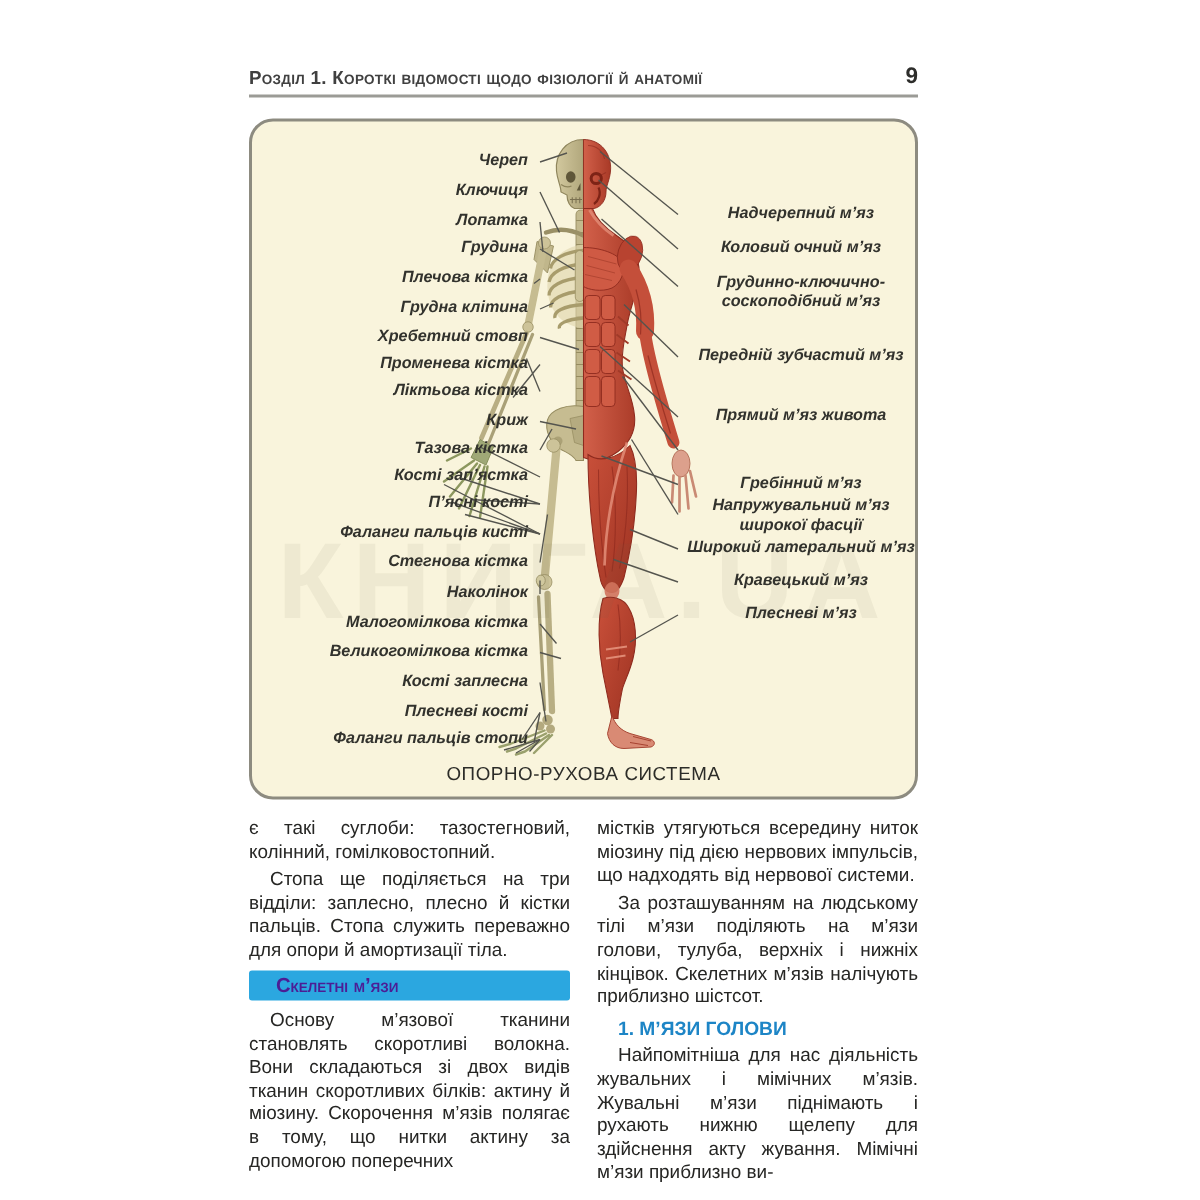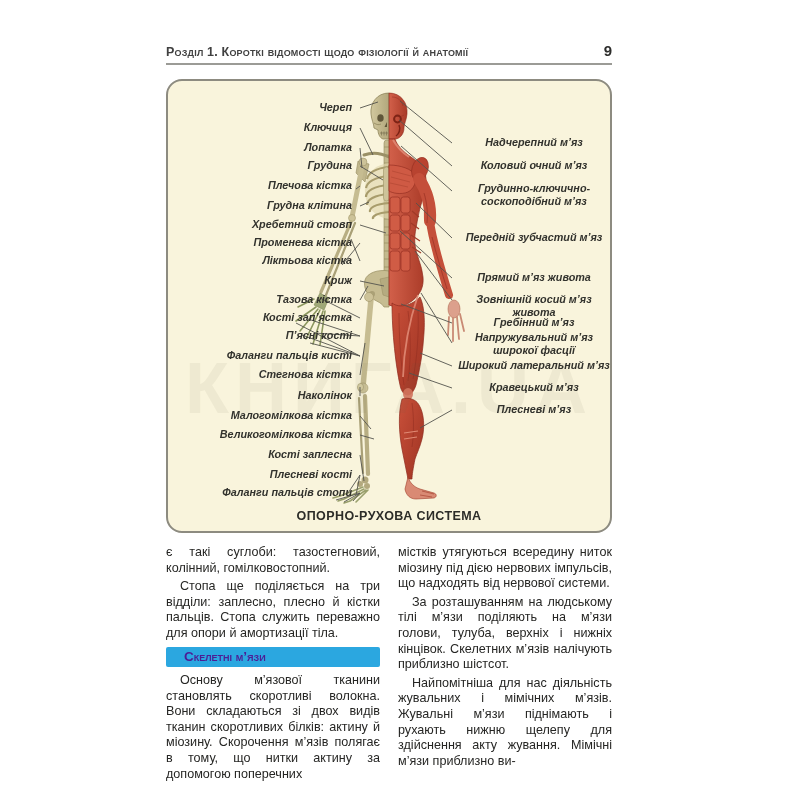--- a/index.html
+++ b/index.html
@@ -11,21 +11,21 @@
   .page-number{font-size:15px;font-weight:bold;color:#2d2d2b;}
 
   .figure-box{position:absolute;left:166px;top:79px;width:446px;height:454px;box-sizing:border-box;
     background:#f9f4dc;border:2px solid #8d8b80;border-radius:16px;overflow:hidden;}
   .figure-svg{position:absolute;left:0;top:0;width:442px;height:450px;}
 
   .lbl{position:absolute;font-size:10.8px;font-style:italic;font-weight:bold;color:#32322d;line-height:1.2;}
   .lbl-left{right:258px;text-align:right;white-space:nowrap;}
   .lbl-right{left:288px;width:156px;text-align:center;}
 
-  .caption{position:absolute;left:0;right:0;bottom:8px;text-align:center;font-weight:bold;font-size:12.5px;letter-spacing:.4px;color:#2c2c28;}
+  .caption{position:absolute;left:0;right:0;bottom:8px;text-align:center;font-weight:normal;font-size:12.5px;letter-spacing:.4px;color:#2c2c28;}
   .watermark{position:absolute;left:0;right:0;top:266px;text-align:center;font-size:72px;font-weight:bold;
     color:rgba(100,95,70,0.07);letter-spacing:6px;white-space:nowrap;pointer-events:none;}
 
   .columns{position:absolute;left:166px;top:545px;width:446px;display:flex;gap:18px;}
   .col{width:214px;font-size:12.6px;line-height:15.6px;text-align:justify;color:#262624;}
   .para{margin:0 0 3px 0;text-indent:14px;}
   .para.no-indent{text-indent:0;}
   .blue-bar{margin:5px 0 6px 0;background:#2ba7e0;color:#4c1d95;font-weight:bold;font-variant:small-caps;
     font-size:13.5px;line-height:1;padding:3px 0 4px 18px;border-radius:2px;}
   .blue-sub{margin:5px 0 3px 0;color:#1d85c6;font-weight:bold;font-size:12.8px;padding-left:14px;}
@@ -194,37 +194,37 @@
     <div class="lbl lbl-left" style="top:347px">Великогомілкова кістка</div>
     <div class="lbl lbl-left" style="top:367px">Кості заплесна</div>
     <div class="lbl lbl-left" style="top:387px">Плесневі кості</div>
     <div class="lbl lbl-left" style="top:405px">Фаланги пальців стопи</div>
 
     <div class="lbl lbl-right" style="top:55px">Надчерепний м’яз</div>
     <div class="lbl lbl-right" style="top:78px">Коловий очний м’яз</div>
     <div class="lbl lbl-right" style="top:101px">Грудинно-ключично-соскоподібний м’яз</div>
     <div class="lbl lbl-right" style="top:150px">Передній зубчастий м’яз</div>
     <div class="lbl lbl-right" style="top:190px">Прямий м’яз живота</div>
-    <div class="lbl lbl-right" style="top:212px">Зовнішній косий м’яз живота</div>
     <div class="lbl lbl-right" style="top:235px">Гребінний м’яз</div>
     <div class="lbl lbl-right" style="top:250px">Напружувальний м’яз широкої фасції</div>
     <div class="lbl lbl-right" style="top:278px">Широкий латеральний м’яз</div>
     <div class="lbl lbl-right" style="top:300px">Кравецький м’яз</div>
     <div class="lbl lbl-right" style="top:322px">Плесневі м’яз</div>
 
     <div class="caption">ОПОРНО-РУХОВА СИСТЕМА</div>
   </section>
 
   <section class="columns">
     <div class="col">
       <p class="para no-indent">є такі суглоби: тазостегновий, колінний, гомілковостопний.</p>
       <p class="para">Стопа ще поділяється на три відділи: заплесно, плесно й кістки пальців. Стопа служить переважно для опори й амортизації тіла.</p>
       <div class="blue-bar">Скелетні м’язи</div>
       <p class="para">Основу м’язової тканини становлять скоротливі волокна. Вони складаються зі двох видів тканин скоротливих білків: актину й міозину. Скорочення м’язів полягає в тому, що нитки актину за допомогою поперечних</p>
     </div>
     <div class="col">
       <p class="para no-indent">містків утягуються всередину ниток міозину під дією нервових імпульсів, що надходять від нервової системи.</p>
       <p class="para">За розташуванням на людському тілі м’язи поділяють на м’язи голови, тулуба, верхніх і нижніх кінцівок. Скелетних м’язів налічують приблизно шістсот.</p>
+      <div class="blue-sub">1. М’ЯЗИ ГОЛОВИ</div>
       <p class="para">Найпомітніша для нас діяльність жувальних і мімічних м’язів. Жувальні м’язи піднімають і рухають нижню щелепу для здійснення акту жування. Мімічні м’язи приблизно ви-</p>
     </div>
   </section>
 
 </div>
 
 </body></html>

